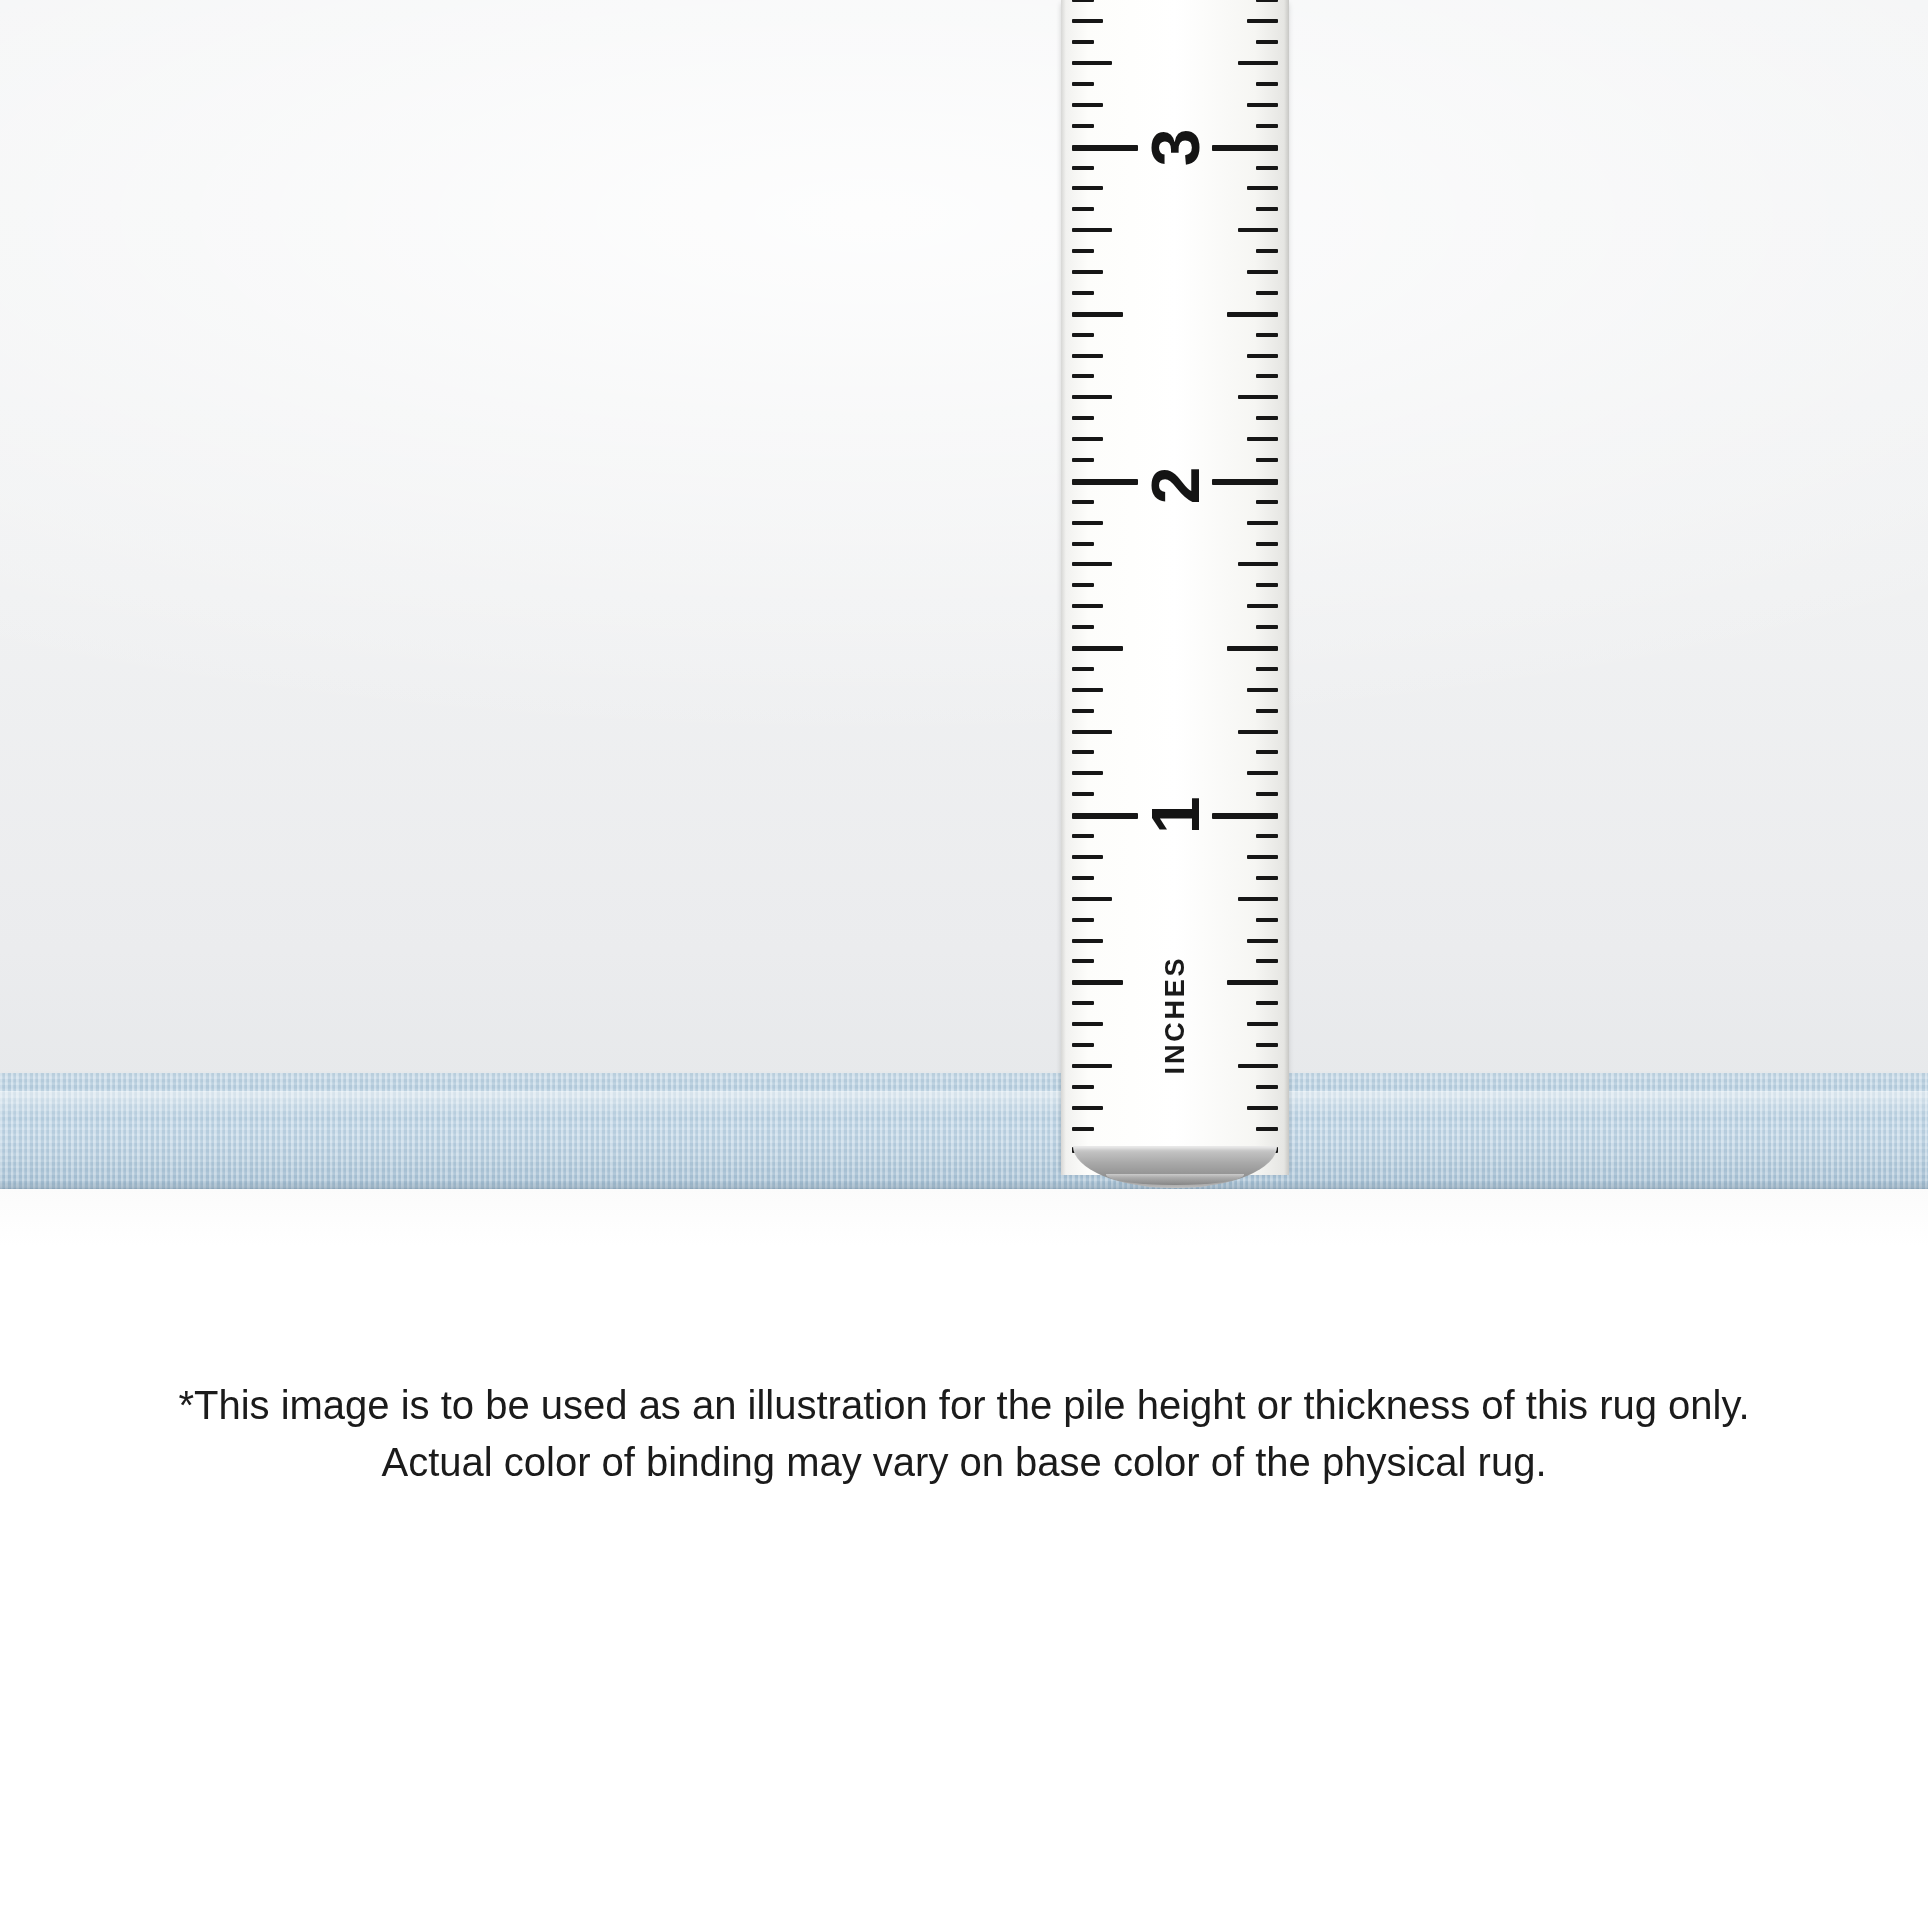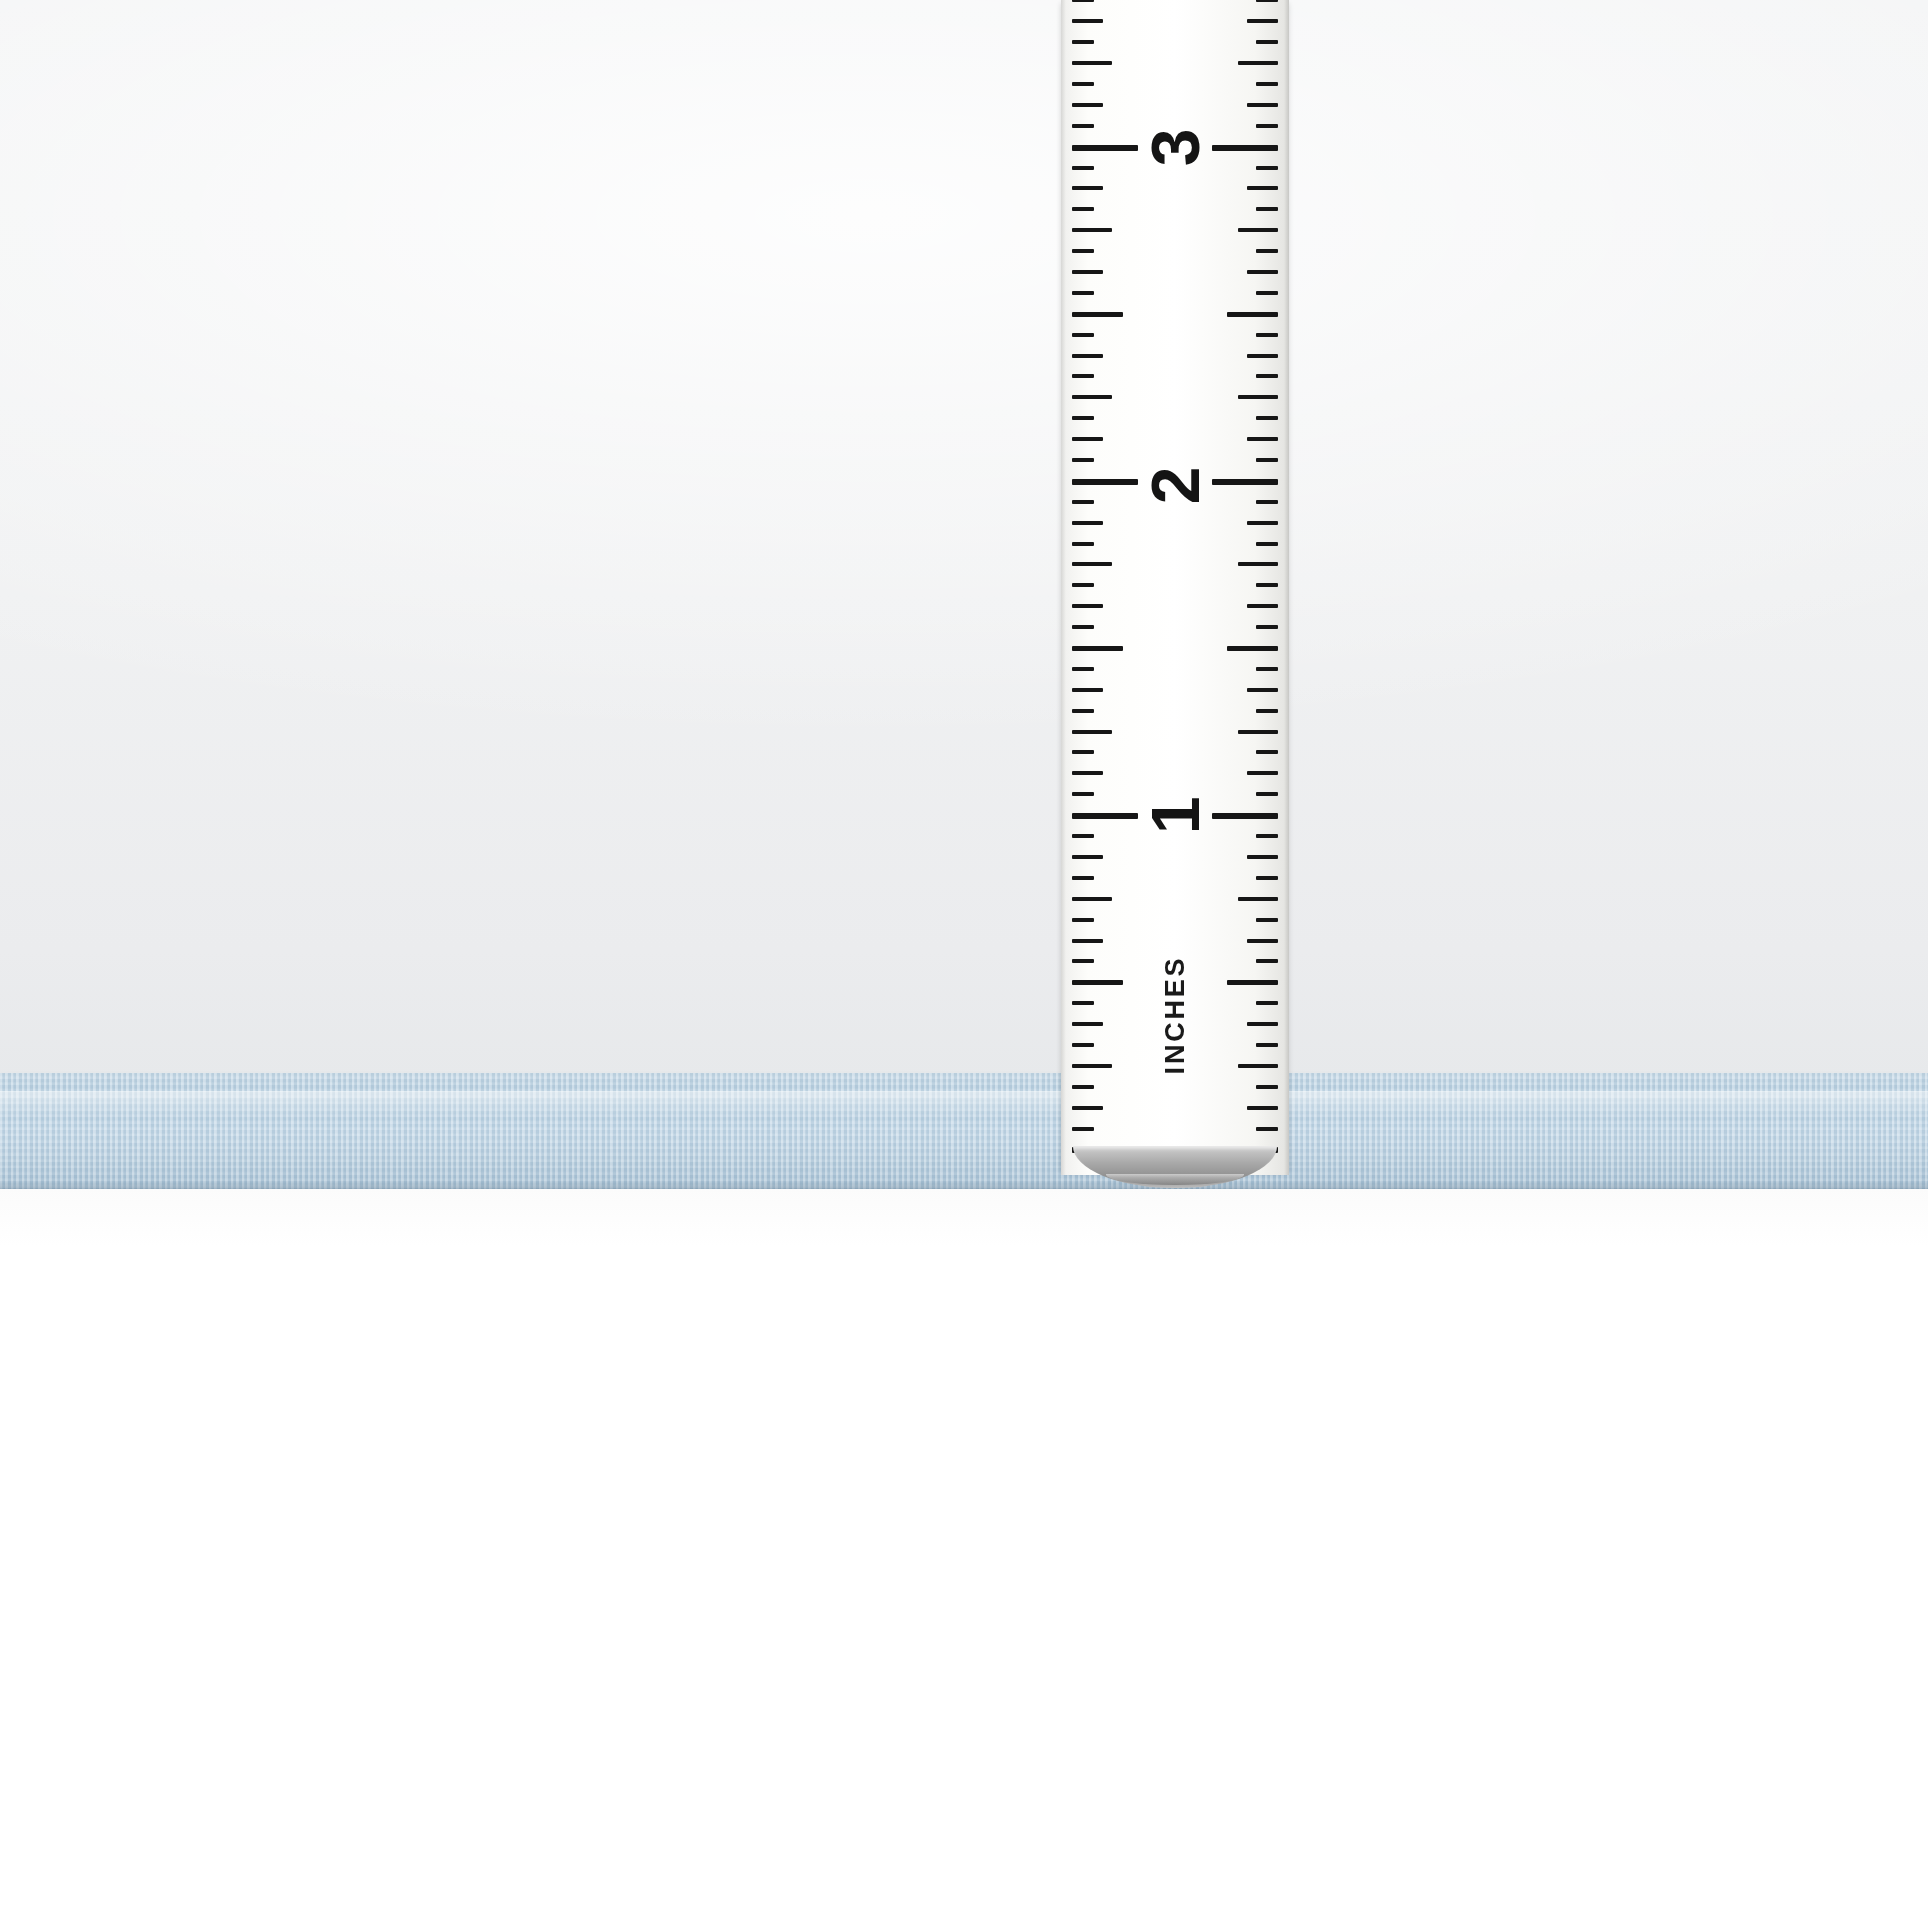--- a/index.html
+++ b/index.html
@@ -344,16 +344,18 @@
       <div class="rlabel" style="top:1015px;">INCHES</div>
     </div>
 
     <div class="tape-tip">
       <div class="notch"></div>
     </div>
 
   </div>
 
   <div class="caption">
+    <span class="line">*This image is to be used as an illustration for the pile height or thickness of this rug only.</span>
+    <span class="line">Actual color of binding may vary on base color of the physical rug.</span>
   </div>
 
 </div>
 
 
 </body></html>

